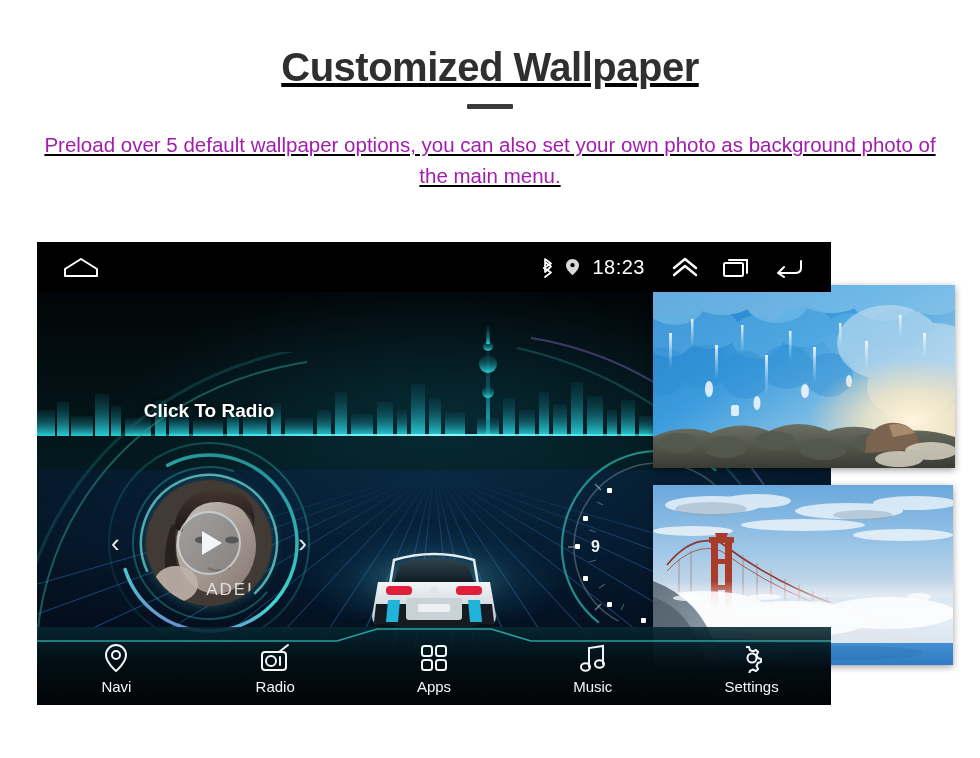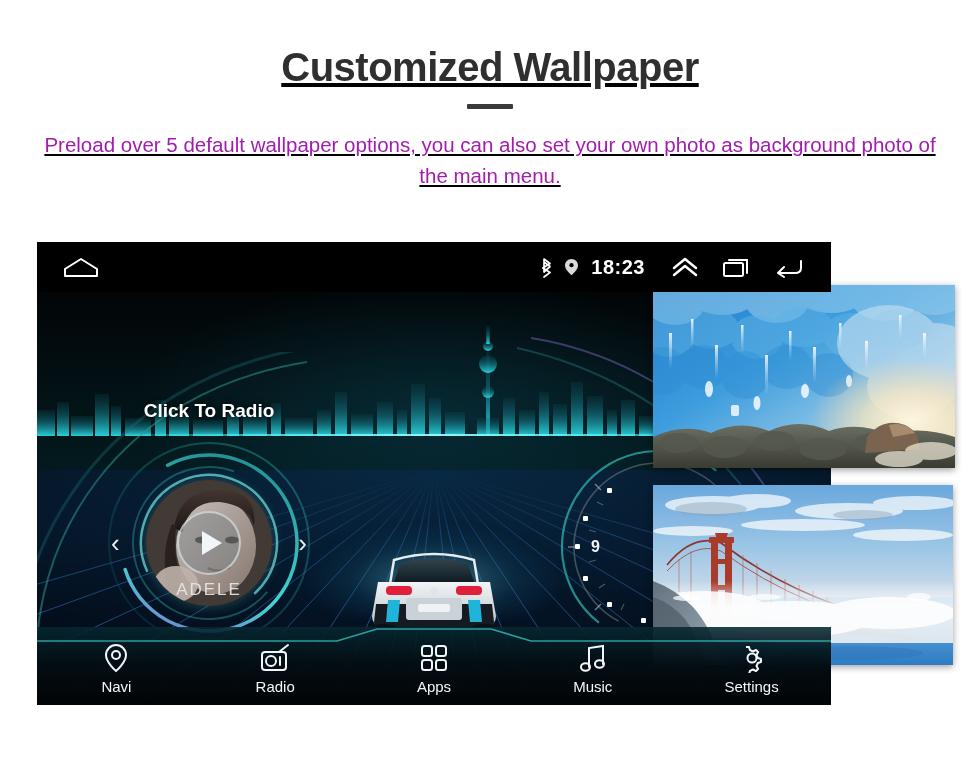--- a/index.html
+++ b/index.html
@@ -60,21 +60,21 @@
     display:flex;align-items:center;
     z-index:30;
   }
   #home-btn{margin-left:26px;display:flex;align-items:center;}
   #status-right{
     margin-left:auto;margin-right:16px;
     display:flex;align-items:center;gap:0px;
   }
   .sb-ico{display:flex;align-items:center;justify-content:center;}
   #clock{
-    color:#fff;font-size:20px;font-weight:bold;
+    color:#fff;font-size:20px;font-weight:normal;
     margin:0 14px 0 12px;letter-spacing:0.5px;
     font-family:"Liberation Sans", sans-serif;
   }
   .navbtn{width:52px;display:flex;align-items:center;justify-content:center;}
 
   
   #menu-bg{
     position:absolute;left:0;top:50px;
     width:794px;height:413px;
     background:
@@ -127,21 +127,21 @@
   #album-art{
     position:absolute;left:50%;top:50%;
     transform:translate(-50%,-50%);
     width:126px;height:126px;border-radius:50%;
     overflow:hidden;
     box-shadow:0 0 14px rgba(120,230,235,.28);
   }
   #album-photo{position:absolute;left:0;top:0;width:100%;height:100%;}
   #album-label{
     position:absolute;left:0;bottom:6px;width:100%;
-    text-align:center;color:#e8e8e8;
+    text-align:right;color:#e8e8e8;
     font-size:17px;letter-spacing:2px;
     opacity:.92;
     font-family:"Liberation Sans", sans-serif;
   }
   #play-btn{
     position:absolute;left:50%;top:50%;transform:translate(-50%,-50%);
     width:60px;height:60px;border-radius:50%;
     background:rgba(120,128,132,.45);
     border:2px solid rgba(225,235,240,.65);
     display:flex;align-items:center;justify-content:center;

